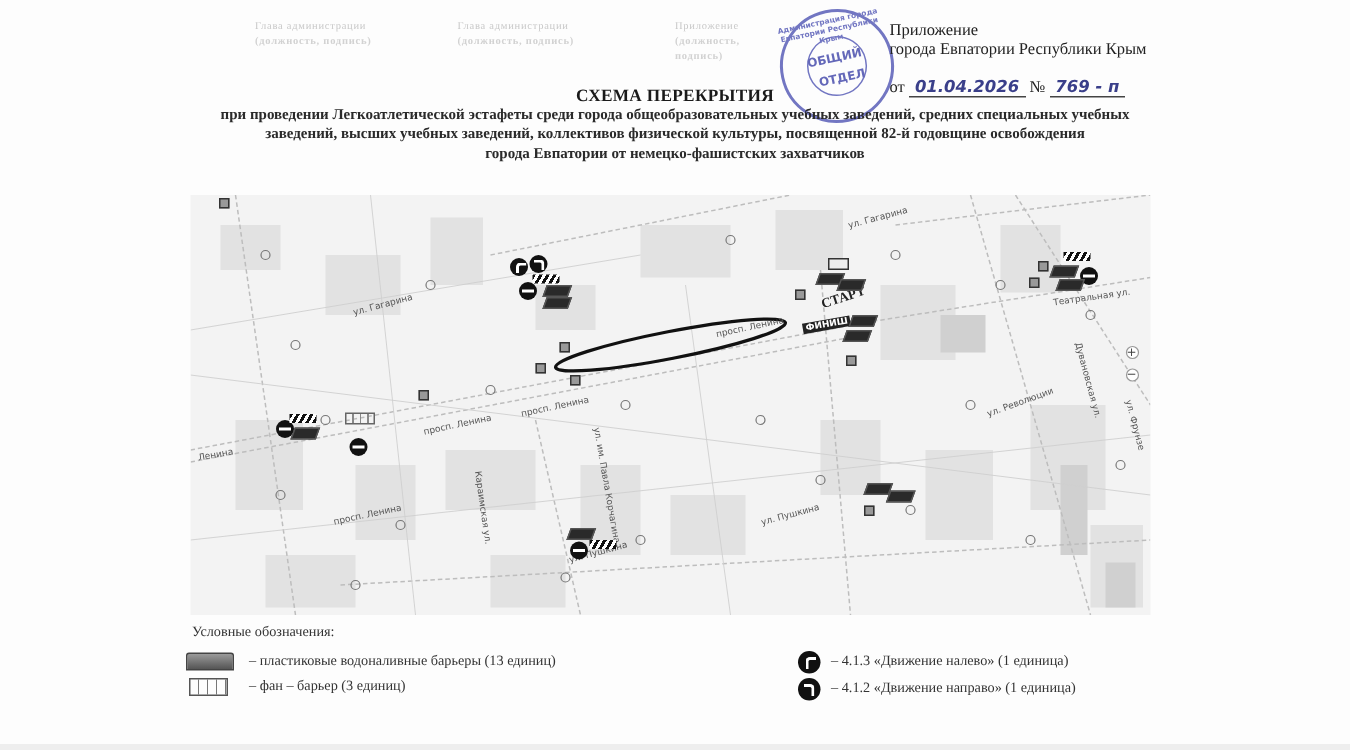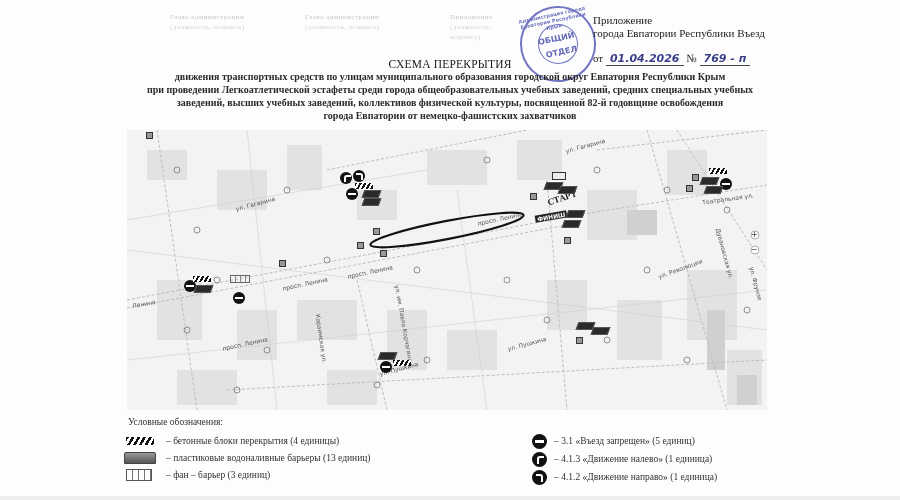--- a/index.html
+++ b/index.html
@@ -4,38 +4,38 @@
 <style>
   * { box-sizing: border-box; margin: 0; padding: 0; }
   html, body { width: 900px; height: 500px; background: #ffffff; overflow: hidden; }
   body { font-family: "Liberation Serif", "DejaVu Serif", serif; color: #1a1a1a; position: relative; }
 
   .page { position: absolute; left: 0; top: 0; width: 900px; height: 500px; background: #fdfdfd; }
 
   
   .faded-header { position: absolute; top: 12px; left: 170px; width: 340px; height: 40px; }
   .faded-col { position: absolute; top: 0; font-size: 7px; color: #c8c8c8; line-height: 10px; letter-spacing: 0.5px; }
-  .faded-col .l2 { color: #d2d2d2; }
+  .faded-col .l2 { color: #d2d2d2; font-weight: bold; }
 
   
   .appendix { position: absolute; top: 14px; left: 593px; width: 200px; font-size: 11px; line-height: 12.5px; color: #222; }
   .appendix .line { white-space: nowrap; }
   .appendix .date-line { margin-top: 13px; font-size: 11px; }
   .appendix .handwritten { font-family: "DejaVu Sans", sans-serif; font-style: italic; font-weight: bold; color: #3a3f8a; font-size: 11px; border-bottom: 1px solid #444; padding: 0 4px; }
 
   
   .stamp { position: absolute; left: 520px; top: 6px; width: 76px; height: 76px; border-radius: 50%; border: 2.5px solid #5a5fb8; opacity: 0.85; transform: rotate(-12deg); }
   .stamp .inner { position: absolute; left: 16px; top: 16px; width: 40px; height: 40px; border-radius: 50%; border: 1.5px solid #5a5fb8; }
   .stamp .ring-text { position: absolute; left: 0; top: 3px; width: 100%; text-align: center; font-family: "DejaVu Sans", sans-serif; font-size: 7px; color: #5a5fb8; font-weight: bold; }
   .stamp .center1 { position: absolute; left: 17px; top: 26px; font-family: "DejaVu Sans", sans-serif; font-size: 8px; font-weight: bold; color: #4a4fae; }
   .stamp .center2 { position: absolute; left: 22px; top: 40px; font-family: "DejaVu Sans", sans-serif; font-size: 8px; font-weight: bold; color: #4a4fae; }
 
   
   .title-block { position: absolute; top: 58px; left: 120px; width: 660px; text-align: center; }
-  .title { font-size: 11.5px; font-weight: normal; letter-spacing: 0.2px; }
+  .title { font-size: 11.5px; font-weight: bold; letter-spacing: 0.2px; }
   .subtitle { font-size: 10px; font-weight: bold; line-height: 12px; margin-top: 1px; color: #2a2a2a; }
 
   
   .map { position: absolute; left: 127px; top: 130px; width: 640px; height: 280px; background: #f3f3f3; overflow: hidden; }
   .map svg { position: absolute; left: 0; top: 0; }
 
   .street-label { position: absolute; font-family: "DejaVu Sans", sans-serif; font-size: 6px; color: #555; white-space: nowrap; }
   .start-label { position: absolute; font-family: "Liberation Serif", serif; font-weight: bold; font-size: 9px; color: #222; white-space: nowrap; }
   .finish-label { position: absolute; font-family: "DejaVu Sans", sans-serif; font-weight: bold; font-size: 6px; color: #fff; background: #222; padding: 0 2px; white-space: nowrap; }
 
@@ -95,32 +95,31 @@
 
   <div class="stamp">
     <div class="ring-text" style="font-size:5px;">Администрация города Евпатории Республики Крым</div>
     <div class="inner"></div>
     <div class="center1">ОБЩИЙ</div>
     <div class="center2">ОТДЕЛ</div>
   </div>
 
   <div class="appendix">
     <div class="line">Приложение</div>
-    <div class="line">города Евпатории Республики Въезд</div>
+    <div class="line">города Евпатории Республики Крым</div>
     <div class="line date-line">
       <span>от</span>
       <span class="handwritten">01.04.2026</span>
       <span>№</span>
       <span class="handwritten">769 - п</span>
     </div>
   </div>
 
   <div class="title-block">
     <div class="title">СХЕМА ПЕРЕКРЫТИЯ</div>
-    <div class="subtitle">движения транспортных средств по улицам муниципального образования городской округ Евпатория Республики Крым</div>
     <div class="subtitle">при проведении Легкоатлетической эстафеты среди города общеобразовательных учебных заведений, средних специальных учебных</div>
     <div class="subtitle">заведений, высших учебных заведений, коллективов физической культуры, посвященной 82-й годовщине освобождения</div>
     <div class="subtitle">города Евпатории от немецко-фашистских захватчиков</div>
   </div>
 
   <div class="map">
     <svg width="640" height="280" viewBox="0 0 640 280">
 
       <g fill="#e2e2e2">
         <rect x="20" y="20" width="40" height="30"></rect>
@@ -266,45 +265,33 @@
     <div class="street-label" style="left:624px;top:100px;font-size:8px;color:#444;">+</div>
     <div class="street-label" style="left:624px;top:115px;font-size:8px;color:#444;">−</div>
   </div>
 
   <div class="legend">
     <div class="legend-title">Условные обозначения:</div>
 
     <div class="legend-left">
       <div class="legend-row">
         <span class="legend-icon-slot">
-            <span class="lg-block"></span>
-          </span>
-        <span>– бетонные блоки перекрытия (4 единицы)</span>
-      </div>
-      <div class="legend-row">
-        <span class="legend-icon-slot">
             <span class="lg-barrier"></span>
           </span>
         <span>– пластиковые водоналивные барьеры (13 единиц)</span>
       </div>
       <div class="legend-row">
         <span class="legend-icon-slot">
             <span class="lg-fence"></span>
           </span>
         <span>– фан – барьер (3 единиц)</span>
       </div>
     </div>
 
     <div class="legend-right">
-      <div class="legend-row">
-        <span class="legend-icon-slot">
-            <span class="lg-sign noentry"></span>
-          </span>
-        <span>– 3.1 «Въезд запрещен» (5 единиц)</span>
-      </div>
       <div class="legend-row">
         <span class="legend-icon-slot">
             <span class="lg-sign left"></span>
           </span>
         <span>– 4.1.3 «Движение налево» (1 единица)</span>
       </div>
       <div class="legend-row">
         <span class="legend-icon-slot">
             <span class="lg-sign right"></span>
           </span>

